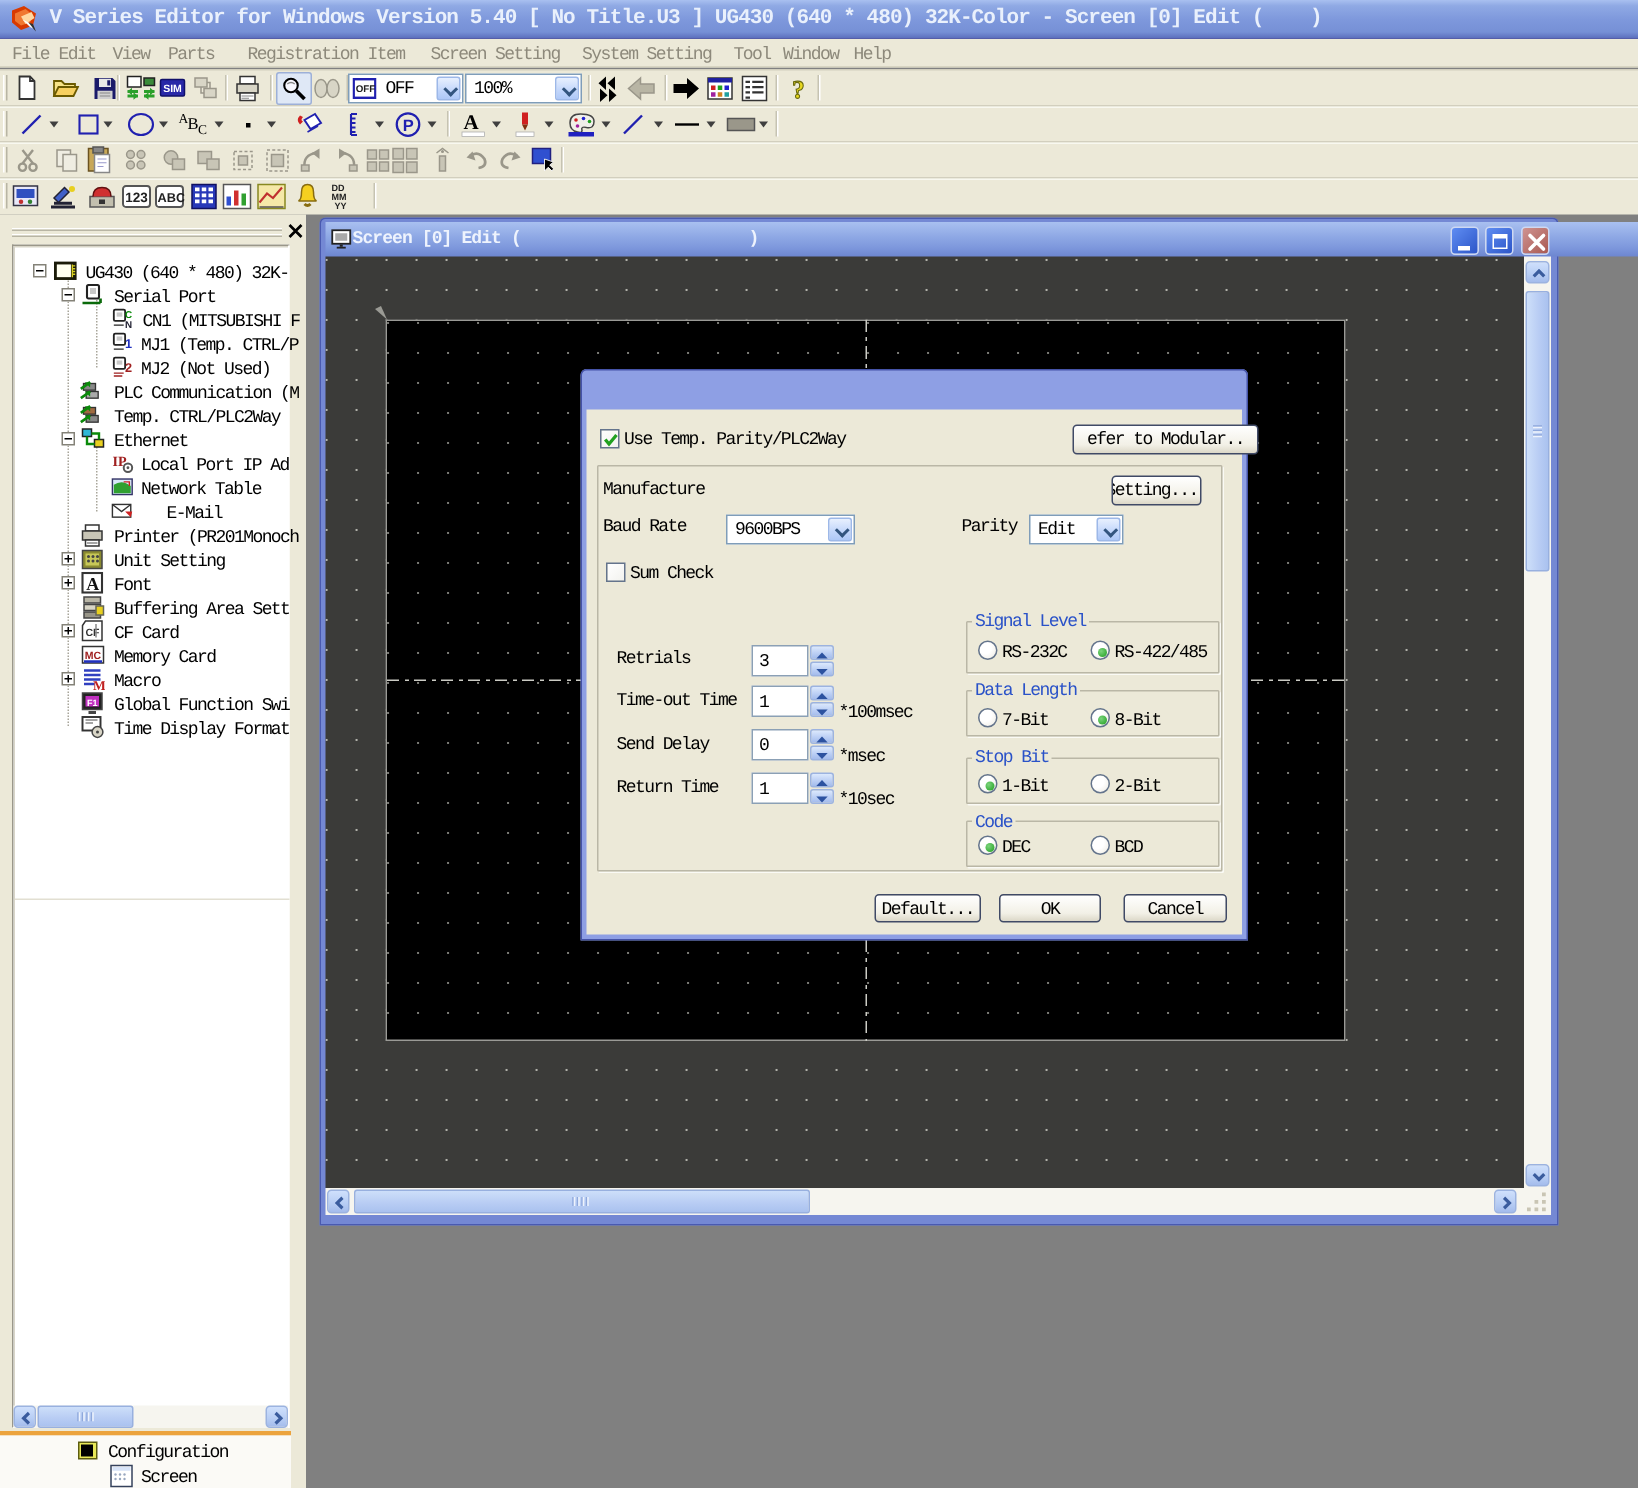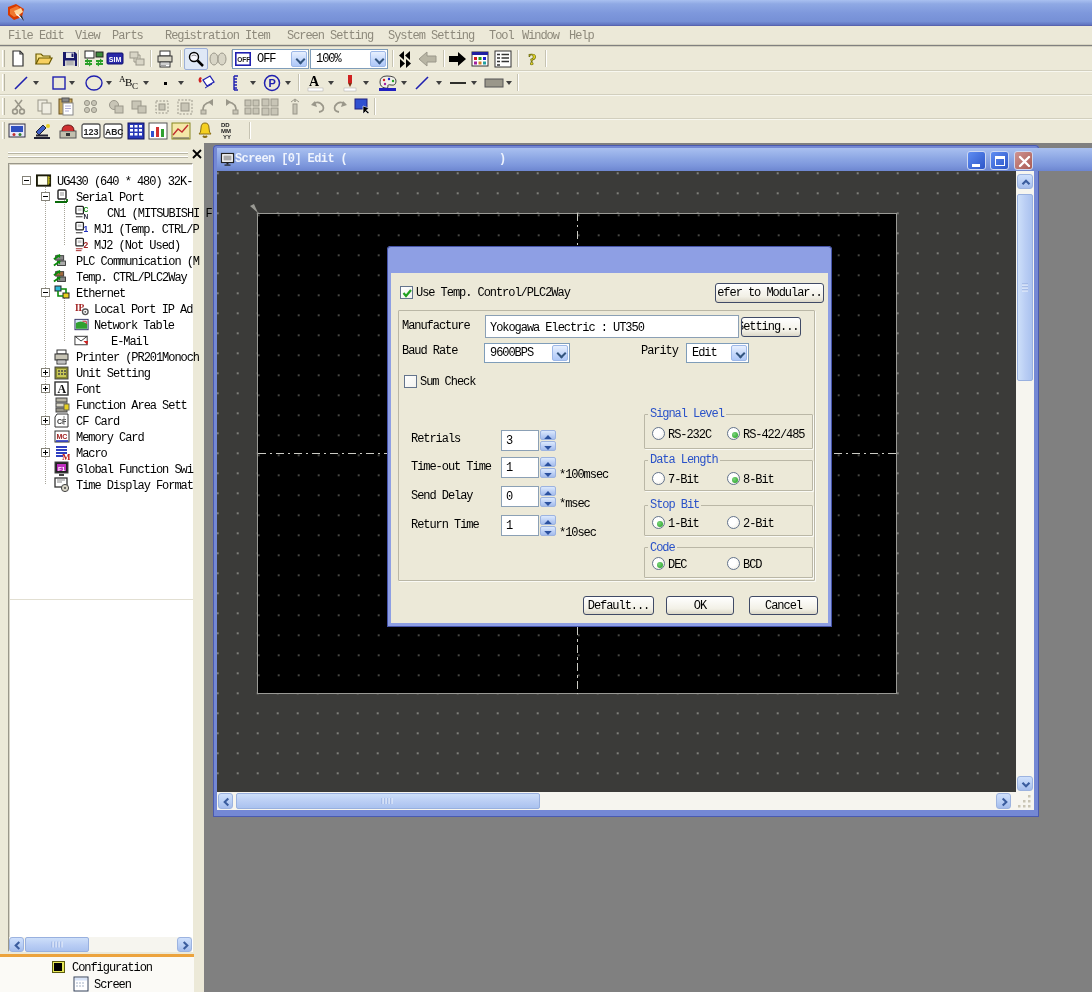--- a/index.html
+++ b/index.html
@@ -70,20 +70,21 @@
 <body>
 
 <div class="a" id="apptitle">
   <svg class="a" style="left:6px;top:3px" width="20" height="20" viewBox="0 0 20 20">
       <polygon points="2,4 10,1 18,6 16,14 8,17 2,12" fill="#d83a00"></polygon>
       <polygon points="4,6 11,3 16,7 14,12 8,14 4,11" fill="#f07830"></polygon>
       <polygon points="8,8 15,5 17,9 11,13" fill="#ffd8a0"></polygon>
       <polygon points="9,10 14,15 16,16 15,13" fill="#fff"></polygon>
       <polygon points="13,12 17,17 18,18 16,13" fill="#303030"></polygon>
     </svg>
+  <span class="t">V Series Editor for Windows Version 5.40 [ No Title.U3 ] UG430 (640 * 480) 32K-Color - Screen [0] Edit (    )</span>
 </div>
 
 <div class="a" id="menubar">
   <span style="left:8px">File</span>
     <span style="left:39px">Edit</span>
     <span style="left:75px">View</span>
     <span style="left:112px">Parts</span>
     <span style="left:165px">Registration Item</span>
     <span style="left:287px">Screen Setting</span>
     <span style="left:388px">System Setting</span>
@@ -559,21 +560,21 @@
         <span class="tx" style="left:67px">Serial Port</span>
       </div>
     <div class="trw" style="top:41px">
         <svg class="tic" style="left:65px" width="17" height="16" viewBox="0 0 17 16">
           <rect x="2" y="1" width="8" height="8" rx="1" fill="#fff" stroke="#222" stroke-width="1.3"></rect>
           <rect x="4" y="3" width="4" height="3" fill="#c8c8c8"></rect>
           <text x="10" y="7" font-family="Liberation Sans" font-size="7" font-weight="bold" fill="#0a8a0a">C</text>
           <text x="10" y="14" font-family="Liberation Sans" font-size="7" font-weight="bold" fill="#223">N</text>
           <path d="M2 12 H9" stroke="#222"></path>
         </svg>
-        <span class="tx" style="left:98px">CN1 (MITSUBISHI F</span>
+        <span class="tx" style="left:86px">CN1 (MITSUBISHI F</span>
       </div>
     <div class="trw" style="top:57px">
         <svg class="tic" style="left:65px" width="17" height="16" viewBox="0 0 17 16">
           <rect x="2" y="1" width="8" height="8" rx="1" fill="#fff" stroke="#222" stroke-width="1.3"></rect>
           <rect x="4" y="3" width="4" height="3" fill="#c8c8c8"></rect>
           <text x="10" y="11" font-family="Liberation Sans" font-size="9" font-weight="bold" fill="#2030c0">1</text>
           <path d="M2 12 H9" stroke="#222"></path>
         </svg>
         <span class="tx" style="left:85px">MJ1 (Temp. CTRL/P</span>
       </div>
@@ -670,21 +671,21 @@
         </svg>
         <span class="tx" style="left:67px">Font</span>
       </div>
     <div class="trw" style="top:233px">
         <svg class="tic" style="left:45px" width="16" height="16" viewBox="0 0 16 16">
           <rect x="2" y="1" width="11" height="4" fill="#b8b5a6" stroke="#444"></rect>
           <rect x="2" y="6" width="11" height="4" fill="#d8d5c6" stroke="#444"></rect>
           <rect x="2" y="11" width="11" height="4" fill="#989588" stroke="#444"></rect>
           <rect x="10" y="7" width="5" height="6" fill="#e8d020" stroke="#665"></rect>
         </svg>
-        <span class="tx" style="left:67px">Function Area Sett</span>
+        <span class="tx" style="left:67px">Buffering Area Sett</span>
       </div>
     <div class="trw" style="top:249px">
         <div class="pm plus" style="left:32px"></div>
         <svg class="tic" style="left:45px" width="16" height="16" viewBox="0 0 16 16">
           <path d="M3 1 H14 V14 H1 V4 Z" fill="#fff" stroke="#333"></path>
           <text x="3" y="11" font-family="Liberation Sans" font-size="7" font-weight="bold" fill="#333">CF</text>
           <path d="M10 3 V12" stroke="#888"></path>
         </svg>
         <span class="tx" style="left:67px">CF Card</span>
       </div>
@@ -834,27 +835,24 @@
           <rect x="2" y="13" width="2.5" height="2.5"></rect>
         </g>
       </svg></div>
 </div>
 
 <div class="a" id="dlg">
   <div id="dbody" class="a" style="left:4px;top:27px;width:437px;height:350px;background:#ece9d8">
     <div class="cb" style="left:9px;top:13px"><svg width="13" height="13" viewBox="0 0 13 13">
           <path d="M2.5 6 L5 9 L10 3" fill="none" stroke="#21a121" stroke-width="2.2"></path>
         </svg></div>
-    <div class="txt" style="left:25px;top:14px">Use Temp. Control/PLC2Way</div>
-    <div class="btn" style="left:324px;top:10px;width:109px;height:20px"><span>efer to Modular..</span></div>
+    <div class="txt" style="left:25px;top:14px">Use Temp. Parity/PLC2Way</div>
+    <div class="btn" style="left:324px;top:10px;width:124px;height:20px"><span>efer to Modular..</span></div>
     <div class="gbox" style="left:7px;top:37px;width:417px;height:271px"></div>
     <div class="txt" style="left:11px;top:47px">Manufacture</div>
-    <div class="tbox" style="left:94px;top:42px;width:254px;height:23px">
-        <span style="top:5px">Yokogawa Electric : UT350</span>
-      </div>
     <div class="btn" style="left:350px;top:44px;width:60px;height:20px"><span style="left:-5px">Setting...</span></div>
     <div class="txt" style="left:11px;top:72px">Baud Rate</div>
     <div class="combo" style="left:93px;top:70px;width:86px">
         <span class="cv" style="left:5px">9600BPS</span>
         <div class="cbtn">
           <div class="chev"></div>
         </div>
       </div>
     <div class="txt" style="left:250px;top:72px">Parity</div>
     <div class="combo" style="left:295px;top:70px;width:63px">

